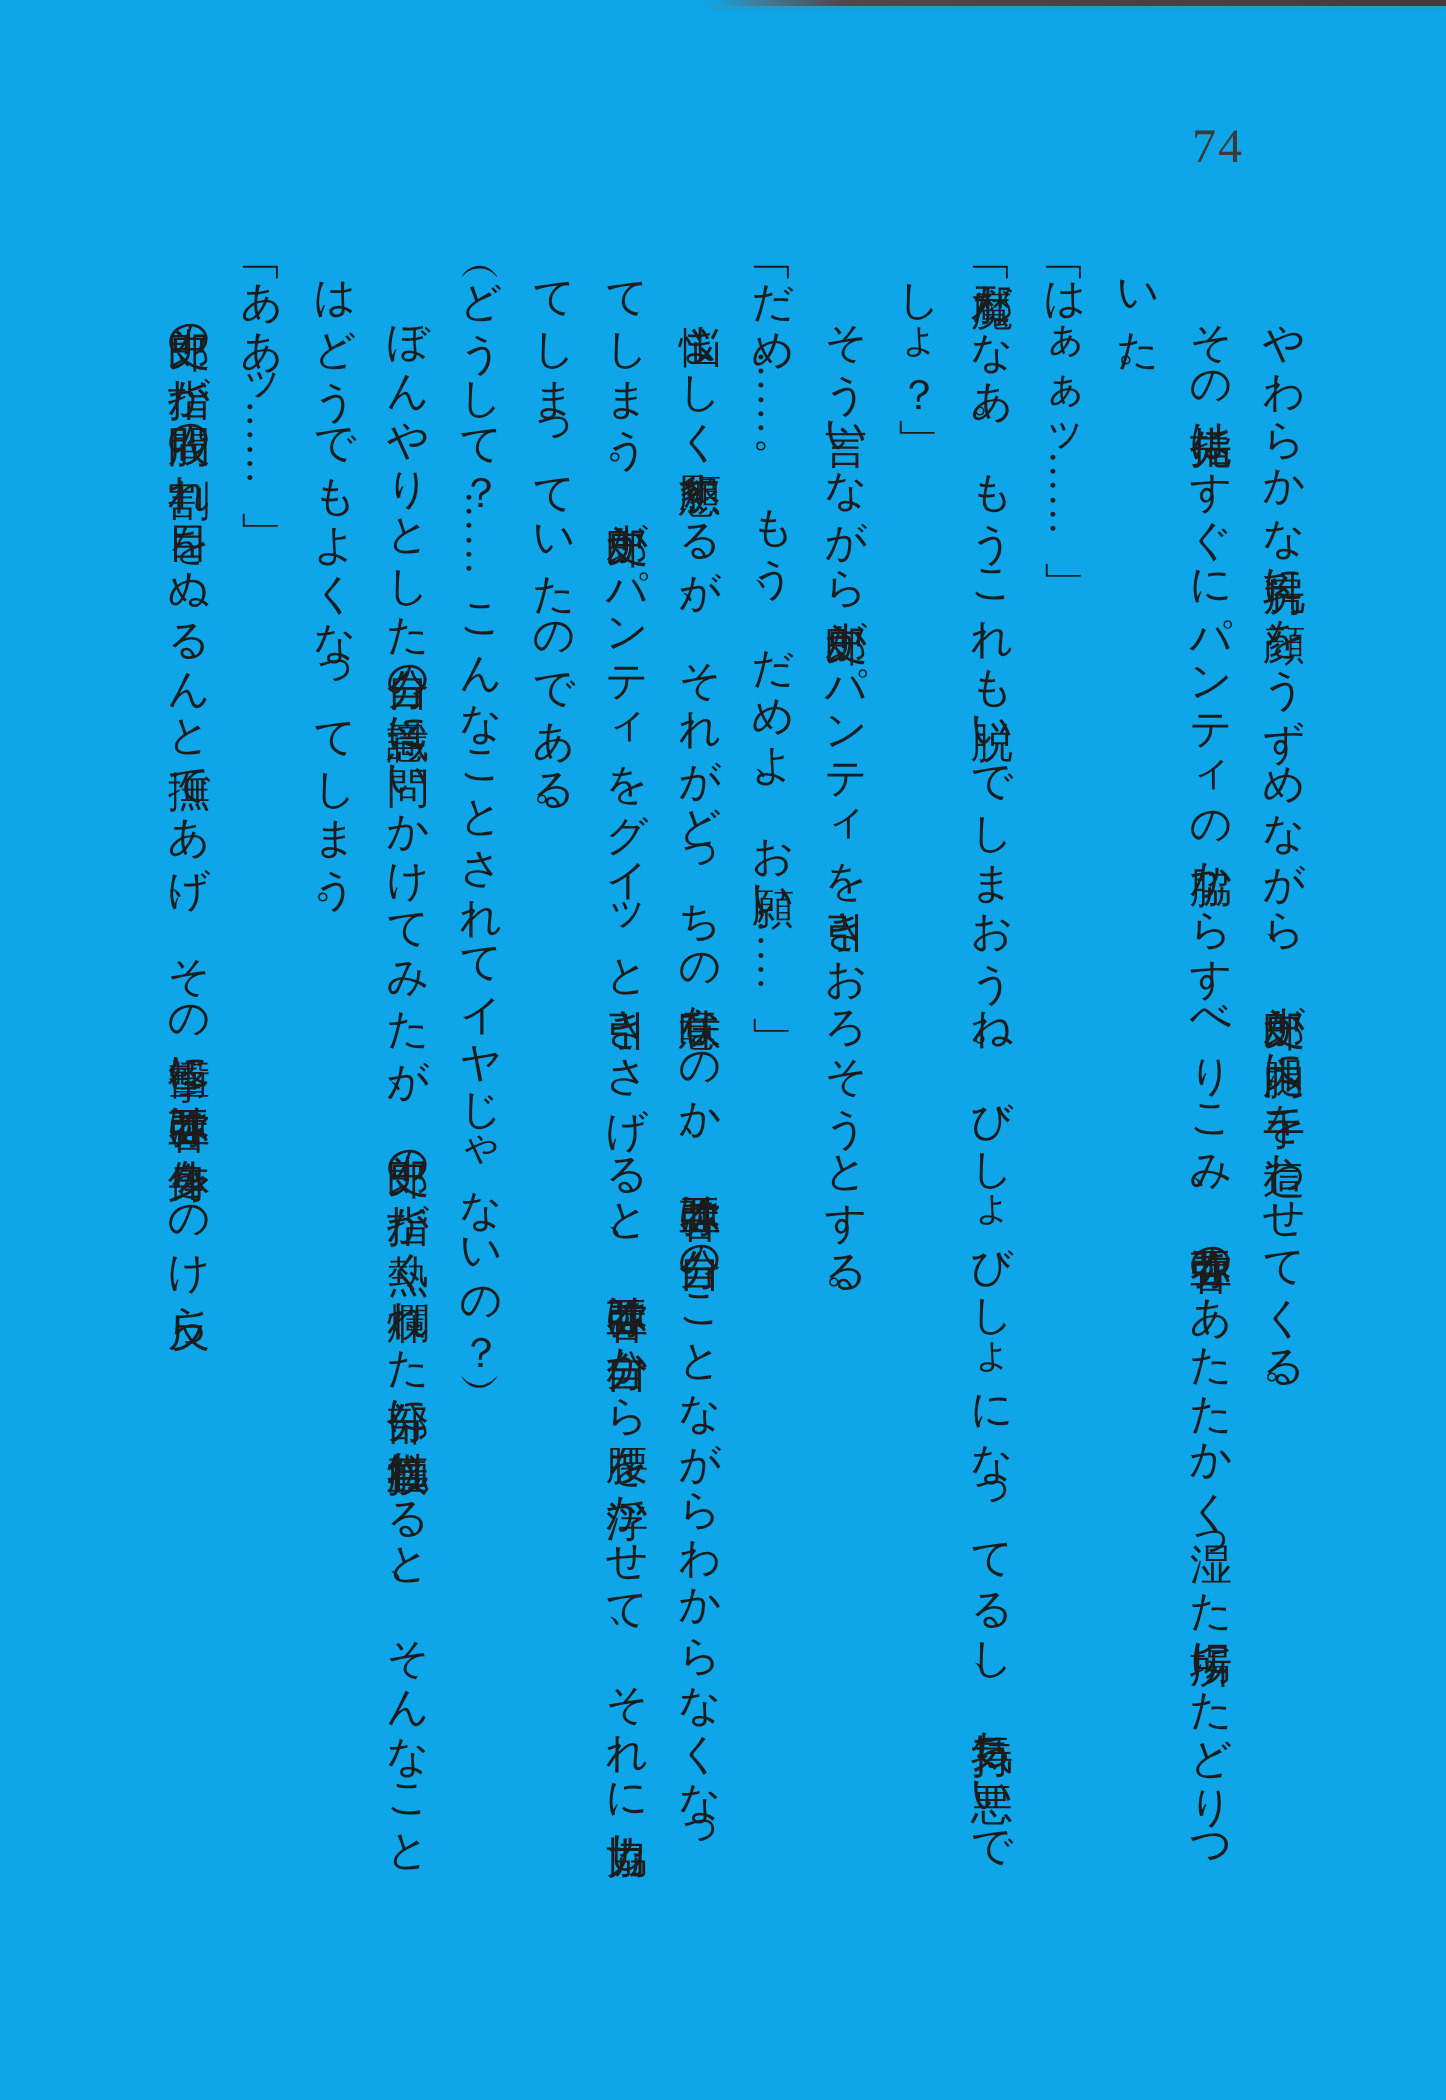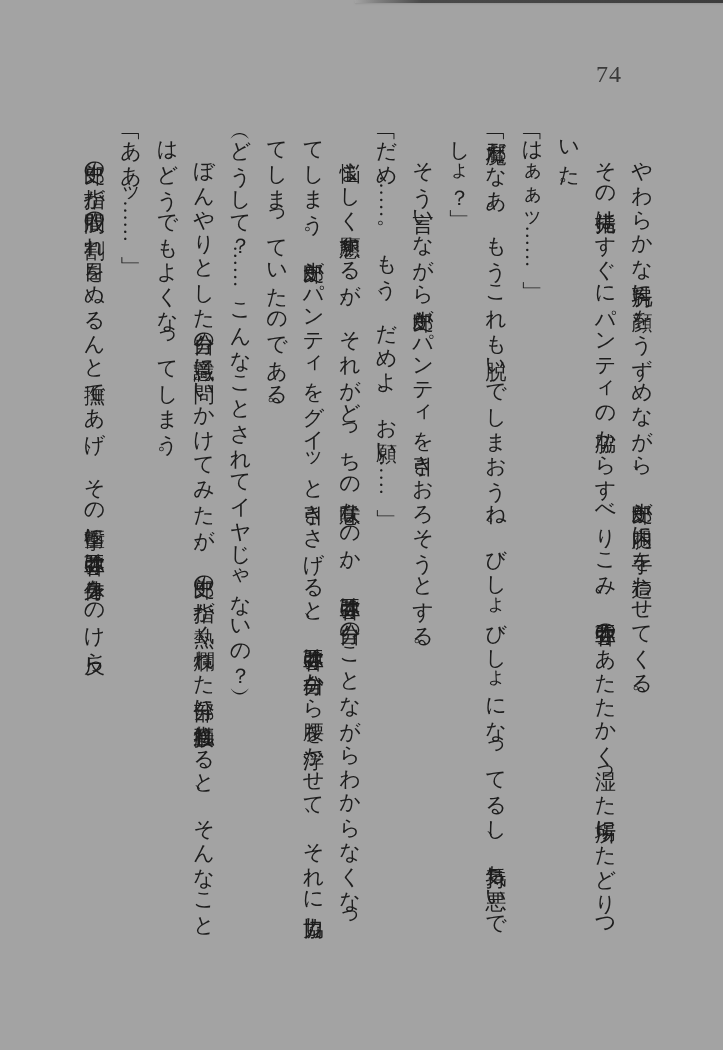--- a/index.html
+++ b/index.html
@@ -9,21 +9,21 @@
   body {
     width: 723px;
     height: 1050px;
     overflow: hidden;
     background: #f7f7f7;
   }
   .page {
     position: relative;
     width: 723px;
     height: 1050px;
-    background: #a3a3a3;
+    background: #0ea5e9;
     font-family: "Liberation Serif", "DejaVu Serif", serif;
   }
   
   .scan-artifact {
     position: absolute;
     top: 0;
     left: 355px;
     right: 0;
     height: 3px;
     background: linear-gradient(to right,

